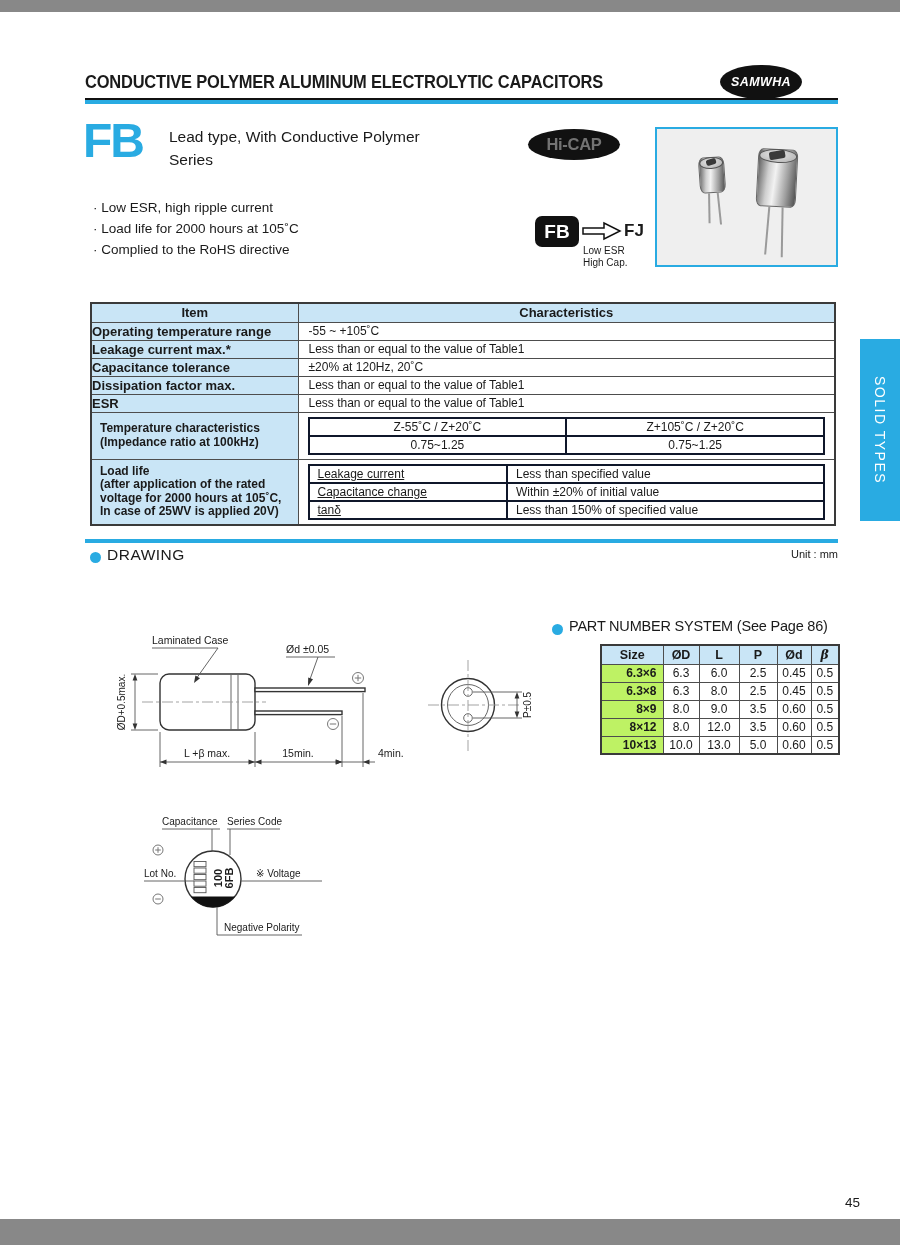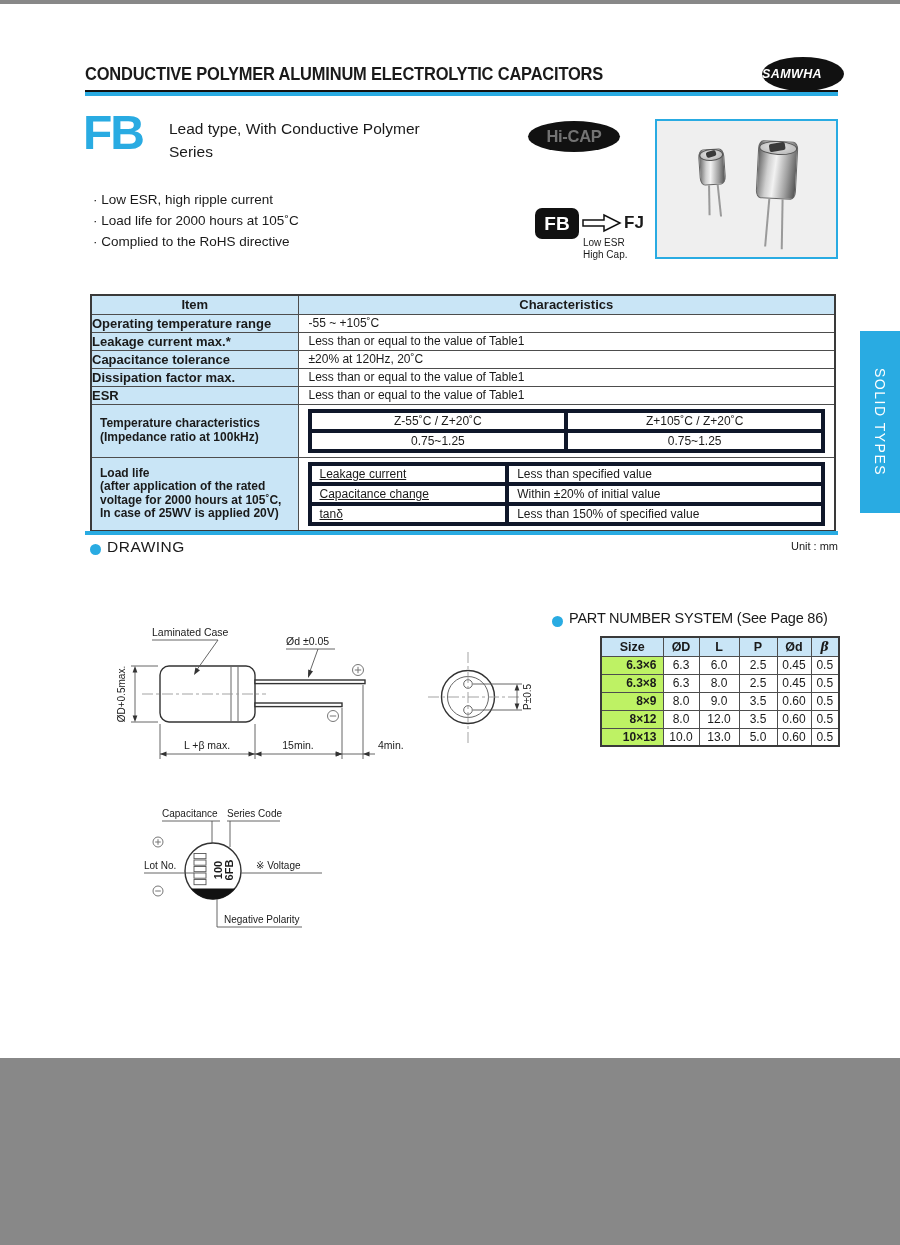--- a/index.html
+++ b/index.html
@@ -1,28 +1,28 @@
 <!DOCTYPE html>
 <html><head>
 <meta charset="utf-8">
 <style>
   html,body { margin:0; padding:0; background:#888; }
   * { box-sizing:border-box; }
   #page {
-    position:relative; width:900px; height:1054px; background:#ffffff;
+    position:relative; width:900px; height:1207px; background:#ffffff;
     font-family:"Liberation Sans","DejaVu Sans",sans-serif; color:#1a1a1a;
-    margin:4px auto; overflow:hidden;
+    margin:12px auto; overflow:hidden;
   }
   .abs { position:absolute; }
 
   
   .doc-title { left:85px; top:60px; font-size:17.5px; font-weight:bold; letter-spacing:-0.2px;
                transform:scaleX(0.94); transform-origin:left center; white-space:nowrap; }
-  .logo { left:762px; top:53px; width:82px; height:34px; background:#111; border-radius:50%;
-          display:flex; align-items:center; justify-content:flex-start; }
+  .logo { left:720px; top:53px; width:82px; height:34px; background:#111; border-radius:50%;
+          display:flex; align-items:center; justify-content:center; }
   .logo span { color:#fff; font-weight:bold; font-style:italic; font-size:12.5px; letter-spacing:0.4px; }
   .rule-black { left:85px; top:86px; width:753px; height:1.5px; background:#111; }
   .rule-cyan1 { left:85px; top:88px; width:753px; height:3.5px; background:#29ABE2; }
   .rule-cyan2 { left:85px; top:527px; width:753px; height:3.5px; background:#29ABE2; }
 
   
   .series-code { left:83px; top:101px; font-size:48px; font-weight:bold; color:#29ABE2; letter-spacing:-2px; }
   .series-desc { left:169px; top:113px; font-size:15.5px; line-height:23px; }
   .hicap { left:528px; top:117px; width:92px; height:31px; background:#111; border-radius:50%;
            display:flex; align-items:center; justify-content:center; }
@@ -49,21 +49,21 @@
 
   
   .chars { position:absolute; left:90px; top:290px; width:746px; border-collapse:collapse;
            table-layout:fixed; font-size:12px; border:2px solid #3a3a3a; }
   .chars td { border:1px solid #4d4d4d; vertical-align:middle; }
   .chars tr.thead td { height:19px; background:#C9E5F6; font-weight:bold; font-size:13px; text-align:center; }
   .chars td.item { background:#C9E5F6; font-weight:bold; padding-left:0; font-size:13px; }
   .chars td.val { padding-left:10px; height:17px; }
   .chars tr.big td.item { font-size:12px; line-height:13.5px; padding:3px 2px 3px 8px; }
   .inner { border-collapse:collapse; width:calc(100% - 16px); margin:3px auto; }
-  .inner td { border:4px solid #0f172a; height:15.5px; font-size:12px; }
+  .inner td { border:2px solid #0f172a; height:15.5px; font-size:12px; }
   .inner.temp td { text-align:center; width:50%; }
   .inner.load td.n { width:38.5%; padding-left:8px;text-decoration:underline; }
   .inner.load td.v { padding-left:8px; }
   .footnote { left:90px; top:492px; width:750px; font-size:11.5px; line-height:15px; }
   .footnote .l2 { margin-left:8px; }
 
   
   .sec-bullet { width:11px; height:11px; border-radius:50%; background:#29ABE2; }
   .sec-drawing-bullet { left:90px; top:540px; }
   .sec-drawing-label { left:107px; top:534px; font-size:15.5px; letter-spacing:0.5px; }

